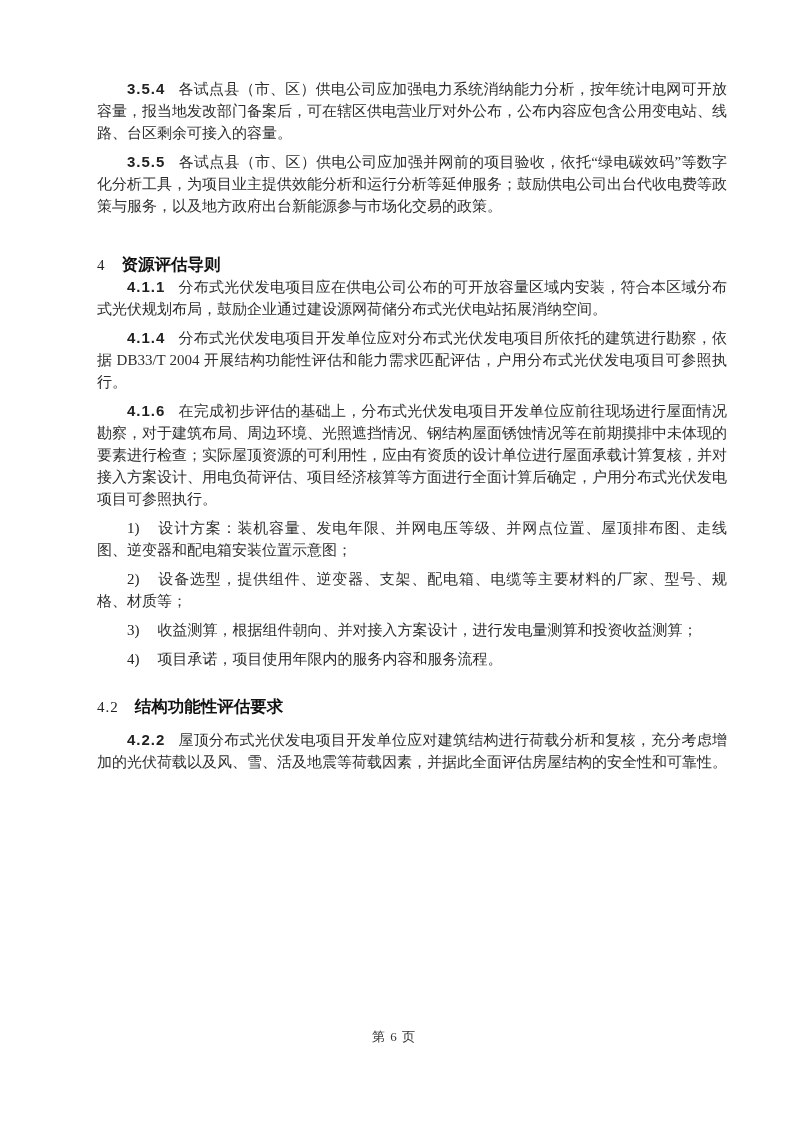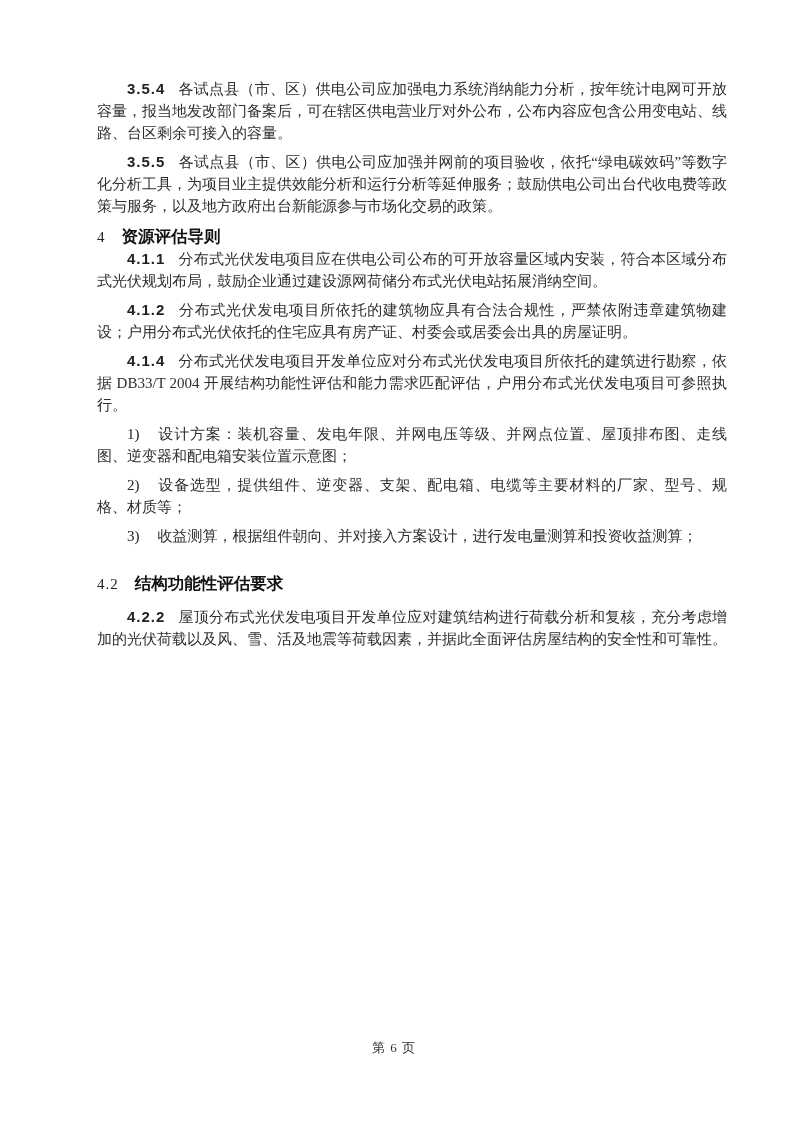--- a/index.html
+++ b/index.html
@@ -36,35 +36,35 @@
     font-weight:400;
     letter-spacing:0;
     padding-right:18px;
   }
   h2.sec1, h3.sec2 {
     font-family:"Liberation Sans","DejaVu Sans",sans-serif;
     font-weight:700;
     font-size:16.5px;
     line-height:22px;
     color:#111111;
-    margin:8px 0 0 0;
+    margin:36px 0 0 0;
   }
   h3.sec2 { margin:25px 0 11px 0; }
   .hnum {
     font-family:"Liberation Serif","DejaVu Serif",serif;
     font-weight:400;
     font-size:15px;
     color:#222222;
     letter-spacing:1px;
     padding-right:16px;
   }
   .footer {
     position:absolute;
     left:0; right:0;
-    bottom:73px;
+    bottom:84px;
     text-align:center;
     font-size:13px;
     color:#333333;
     letter-spacing:1px;
   }
 </style>
 </head>
 <body>
 
 <div class="page">
@@ -72,34 +72,35 @@
 
     <p class="clause"><span class="num">3.5.4</span><span class="txt">各试点县（市、区）供电公司应加强电力系统消纳能力分析，按年统计电网可开放容量，报当地发改部门备案后，可在辖区供电营业厅对外公布，公布内容应包含公用变电站、线路、台区剩余可接入的容量。</span></p>
 
     <p class="clause"><span class="num">3.5.5</span><span class="txt">各试点县（市、区）供电公司应加强并网前的项目验收，依托“绿电碳效码”等数字化分析工具，为项目业主提供效能分析和运行分析等延伸服务；鼓励供电公司出台代收电费等政策与服务，以及地方政府出台新能源参与市场化交易的政策。</span></p>
 
     <h2 class="sec1"><span class="hnum">4</span><span class="htxt">资源评估导则</span></h2>
 
 
     <p class="clause"><span class="num">4.1.1</span><span class="txt">分布式光伏发电项目应在供电公司公布的可开放容量区域内安装，符合本区域分布式光伏规划布局，鼓励企业通过建设源网荷储分布式光伏电站拓展消纳空间。</span></p>
 
-    <p class="clause"><span class="num">4.1.2</span><span class="txt">分布式光伏发电项目所依托的建筑物应具有合法合规性，严禁依附违章建筑物建设；户用分布式光伏依托的住宅应具有房产证、村委会或居委会出具的房屋证明。</span></p>
 
 
     <p class="clause"><span class="num">4.1.4</span><span class="txt">分布式光伏发电项目开发单位应对分布式光伏发电项目所依托的建筑进行勘察，依据 DB33/T 2004 开展结构功能性评估和能力需求匹配评估，户用分布式光伏发电项目可参照执行。</span></p>
 
 
+    <p class="clause"><span class="num">4.1.6</span><span class="txt">在完成初步评估的基础上，分布式光伏发电项目开发单位应前往现场进行屋面情况勘察，对于建筑布局、周边环境、光照遮挡情况、钢结构屋面锈蚀情况等在前期摸排中未体现的要素进行检查；实际屋顶资源的可利用性，应由有资质的设计单位进行屋面承载计算复核，并对接入方案设计、用电负荷评估、项目经济核算等方面进行全面计算后确定，户用分布式光伏发电项目可参照执行。</span></p>
 
 
     <p class="clause list"><span class="num">1)</span><span class="txt">设计方案：装机容量、发电年限、并网电压等级、并网点位置、屋顶排布图、走线图、逆变器和配电箱安装位置示意图；</span></p>
 
     <p class="clause list"><span class="num">2)</span><span class="txt">设备选型，提供组件、逆变器、支架、配电箱、电缆等主要材料的厂家、型号、规格、材质等；</span></p>
 
     <p class="clause list"><span class="num">3)</span><span class="txt">收益测算，根据组件朝向、并对接入方案设计，进行发电量测算和投资收益测算；</span></p>
 
+    <p class="clause list"><span class="num">4)</span><span class="txt">项目承诺，项目使用年限内的服务内容和服务流程。</span></p>
 
     <h3 class="sec2"><span class="hnum">4.2</span><span class="htxt">结构功能性评估要求</span></h3>
 
 
     <p class="clause"><span class="num">4.2.2</span><span class="txt">屋顶分布式光伏发电项目开发单位应对建筑结构进行荷载分析和复核，充分考虑增加的光伏荷载以及风、雪、活及地震等荷载因素，并据此全面评估房屋结构的安全性和可靠性。</span></p>
 
   </div>
 
   <div class="footer">第 6 页</div>
 </div>

